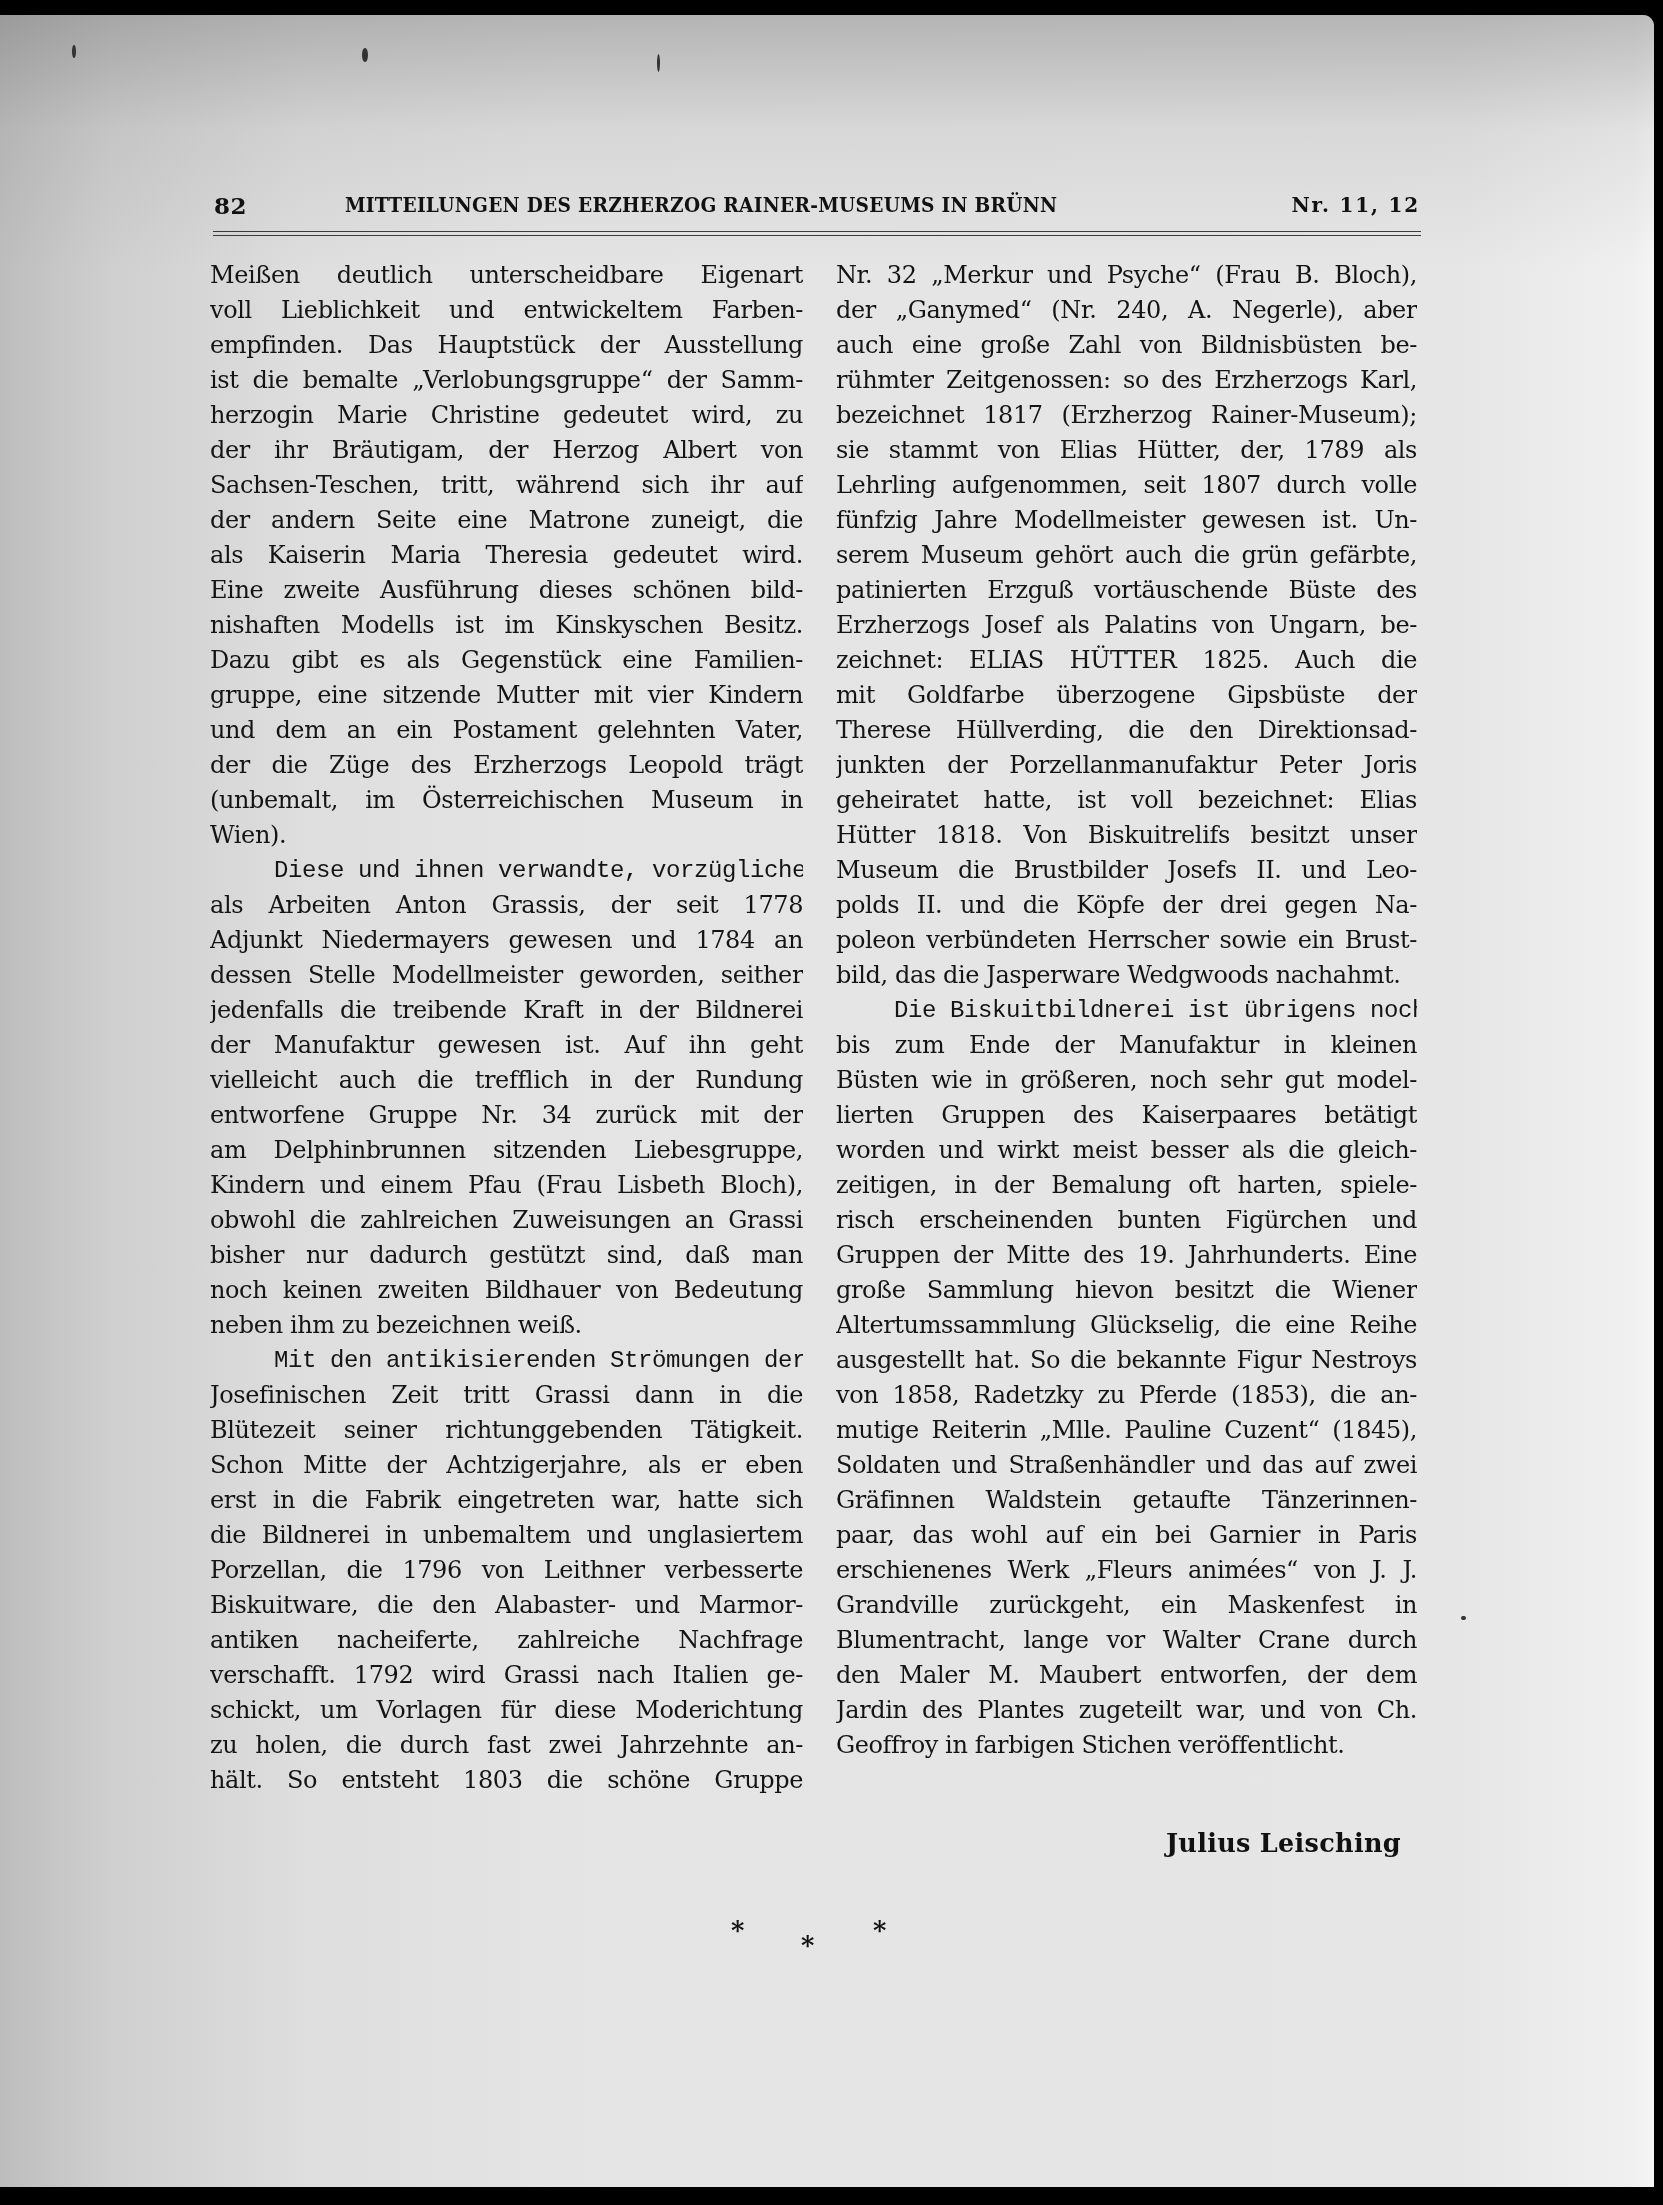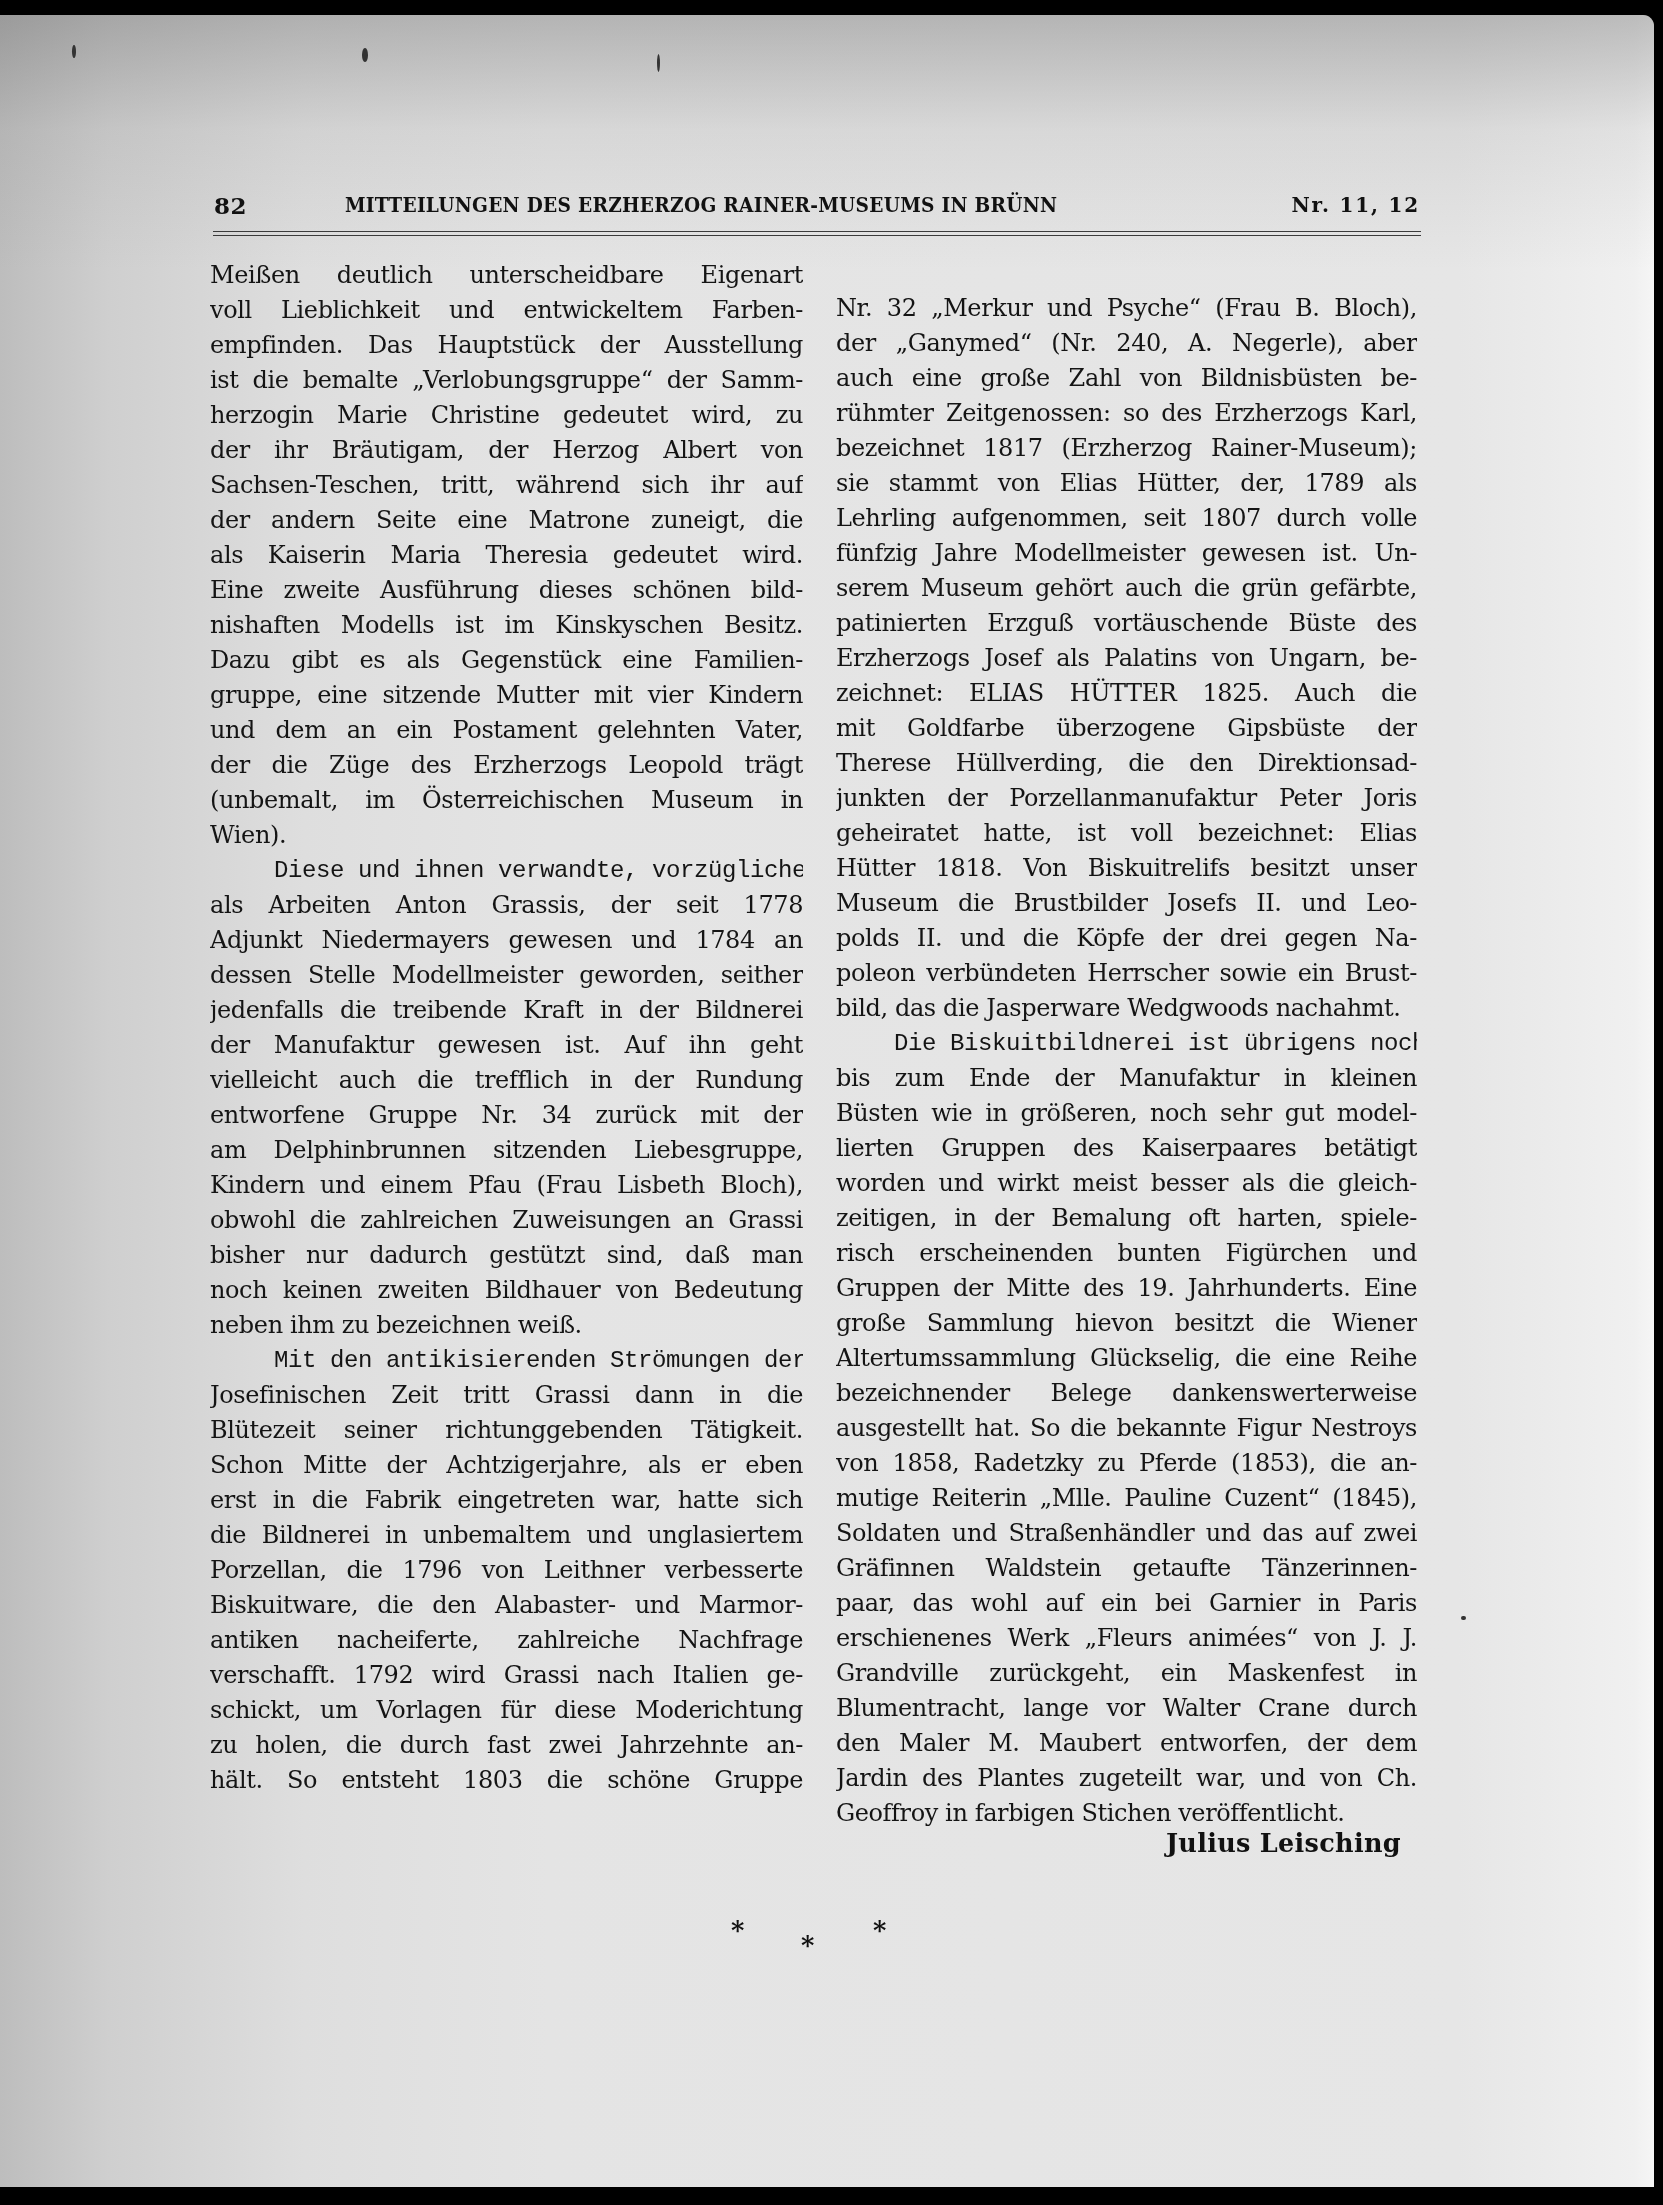--- a/index.html
+++ b/index.html
@@ -23,21 +23,21 @@
     position: absolute; left: 214px; top: 174px; width: 1206px; height: 36px;
     font-family: "DejaVu Serif", serif; font-weight: bold; color: #111;
   }
   .header .pno { position: absolute; left: 0; top: 3.6px; font-size: 23px; letter-spacing: 0.6px; }
   .header .title { position: absolute; left: 131px; top: 4.9px; font-size: 20px; letter-spacing: 0.3px; transform: scaleX(0.93); transform-origin: left; white-space: nowrap; }
   .header .issue { position: absolute; right: 0; top: 4.9px; font-size: 20px; letter-spacing: 1.8px; white-space: nowrap; }
   .rule { position: absolute; left: 213px; top: 216px; width: 1208px; height: 5.5px; border-top: 1.8px solid #2a2a2a; border-bottom: 1.8px solid #2a2a2a; box-sizing: border-box; opacity: 0.9; }
 
   .col { position: absolute; top: 243px; color: #141414; }
   .col.left { left: 210px; width: 593px; }
-  .col.right { left: 836px; width: 581px; margin-top: 33px; }
+  .col.right { left: 836px; width: 581px; }
   .line {
     height: 35px; line-height: 35px; font-size: 24px; white-space: nowrap;
     text-align: justify; text-align-last: justify; overflow: hidden;
     letter-spacing: -0.4px;
   }
   .line.last { text-align-last: left; }
   .line.indent { padding-left: 64px; font-family: Liberation Mono, monospace; }
   .col.right .line.indent { padding-left: 58px; }
   .signature {
     position: absolute; left: 1166px; top: 1813px; font-size: 25.5px; font-weight: bold; color: #111;
@@ -131,21 +131,20 @@
     <div class="line indent">Die Biskuitbildnerei ist übrigens noch</div>
     <div class="line">bis zum Ende der Manufaktur in kleinen</div>
     <div class="line">Büsten wie in größeren, noch sehr gut model-</div>
     <div class="line">lierten Gruppen des Kaiserpaares betätigt</div>
     <div class="line">worden und wirkt meist besser als die gleich-</div>
     <div class="line">zeitigen, in der Bemalung oft harten, spiele-</div>
     <div class="line">risch erscheinenden bunten Figürchen und</div>
     <div class="line">Gruppen der Mitte des 19. Jahrhunderts. Eine</div>
     <div class="line">große Sammlung hievon besitzt die Wiener</div>
     <div class="line">Altertumssammlung Glückselig, die eine Reihe</div>
-    <div class="line">bezeichnender Belege dankenswerterweise</div>
     <div class="line">ausgestellt hat. So die bekannte Figur Nestroys</div>
     <div class="line">von 1858, Radetzky zu Pferde (1853), die an-</div>
     <div class="line">mutige Reiterin „Mlle. Pauline Cuzent“ (1845),</div>
     <div class="line">Soldaten und Straßenhändler und das auf zwei</div>
     <div class="line">Gräfinnen Waldstein getaufte Tänzerinnen-</div>
     <div class="line">paar, das wohl auf ein bei Garnier in Paris</div>
     <div class="line">erschienenes Werk „Fleurs animées“ von J. J.</div>
     <div class="line">Grandville zurückgeht, ein Maskenfest in</div>
     <div class="line">Blumentracht, lange vor Walter Crane durch</div>
     <div class="line">den Maler M. Maubert entworfen, der dem</div>

